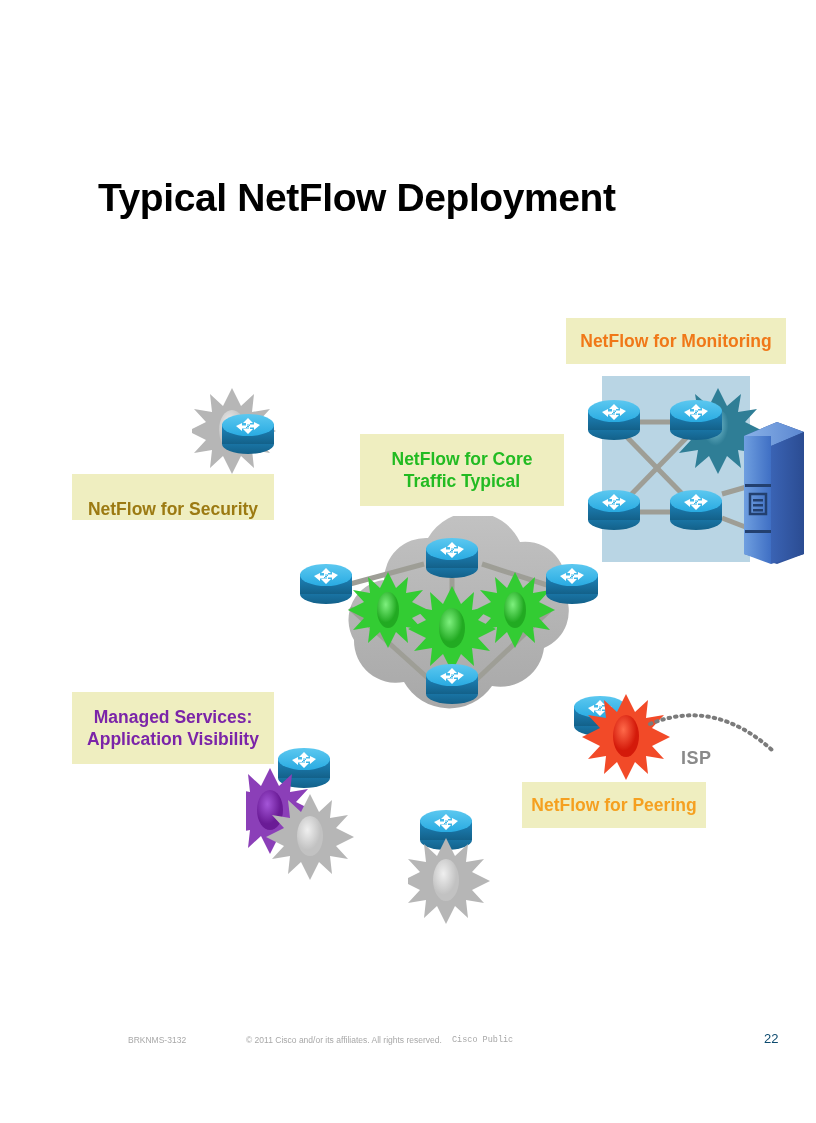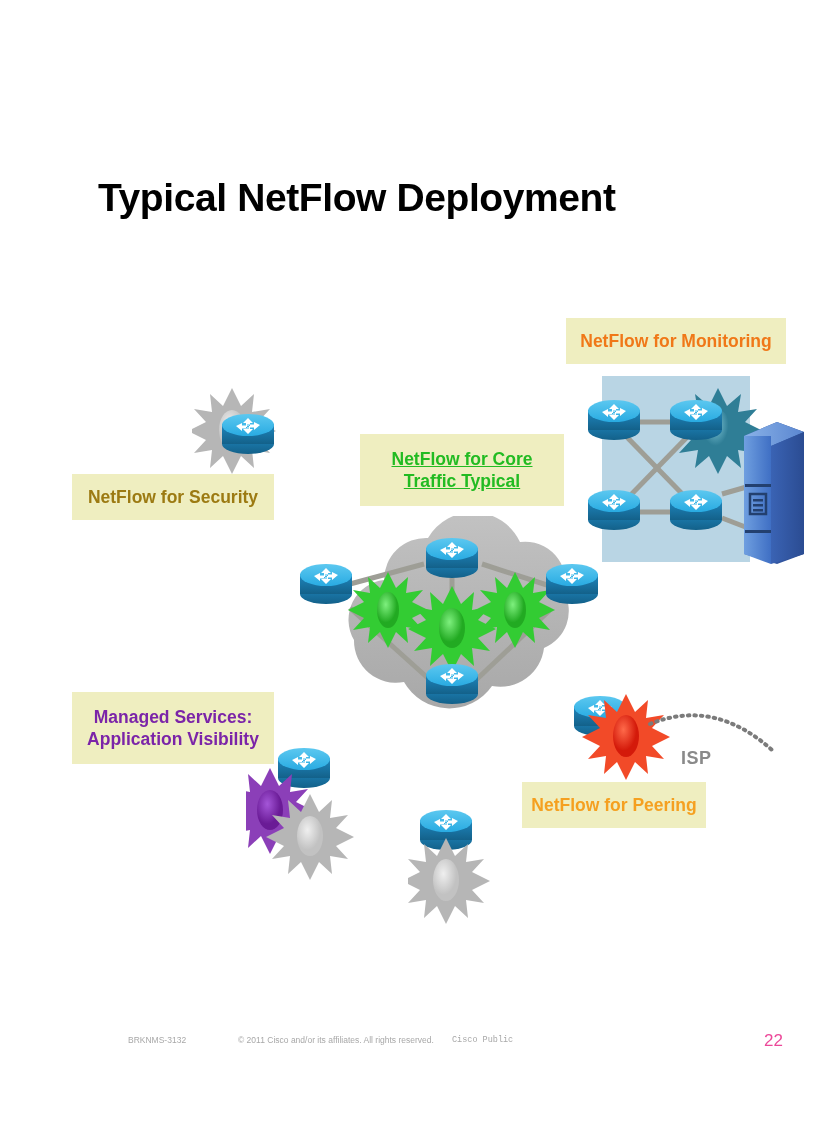--- a/index.html
+++ b/index.html
@@ -15,22 +15,22 @@
   }
 
   
   .callout{
     position:absolute;background:#efeec0;
     font-family:"Liberation Sans",sans-serif;
     font-weight:bold;text-align:center;
     display:flex;flex-direction:column;align-items:center;justify-content:center;
     line-height:1.28;
   }
-  #lbl-security   {left:48px; top:474px; width:202px;height:46px;font-size:17.5px;color:#9c7a12;}
-  #lbl-core       {left:336px;top:434px; width:204px;height:72px;font-size:17.5px;color:#22bb22;text-decoration:underline;}
+  #lbl-security   {left:48px; top:474px; width:202px;height:46px;font-size:17.5px;color:#9c7a12;justify-content:flex-end;}
+  #lbl-core       {left:336px;top:434px; width:204px;height:72px;font-size:17.5px;color:#22bb22;}
   #lbl-monitoring {left:542px;top:318px; width:220px;height:46px;font-size:17.5px;color:#f07818;}
   #lbl-managed    {left:48px; top:692px; width:202px;height:72px;font-size:17.5px;color:#7b24a8;}
   #lbl-peering    {left:498px;top:782px; width:184px;height:46px;font-size:17.5px;color:#f5a020;text-align:center;}
 
   
   #isp-label{
     position:absolute;left:657px;top:748px;
     font-size:18px;font-weight:bold;color:#8a8a8a;
     font-family:"Liberation Sans",sans-serif;letter-spacing:0.5px;
   }
@@ -41,23 +41,23 @@
   
   .art{position:absolute;}
 
   
   #footer{
     position:absolute;left:0;top:1030px;width:816px;height:24px;
     font-family:"Liberation Sans",sans-serif;font-size:8.5px;color:#a8a8a8;
   }
   #footer .f{position:absolute;white-space:nowrap;}
   #f-code   {left:104px;top:5px;}
-  #f-copy   {left:214px;top:5px;}
+  #f-copy   {left:222px;top:5px;}
   #f-public {left:428px;top:5px;font-family:Liberation Mono, monospace;}
-  #f-page   {left:740px;top:1px;font-size:17px;color:#ec4899;}
+  #f-page   {left:740px;top:1px;font-size:13px;color:#0c4a6e;}
 </style>
 </head>
 <body>
 
 <div id="slide">
 
   <div id="title">Typical NetFlow Deployment</div>
 
   <div id="mon-panel"></div>
 

